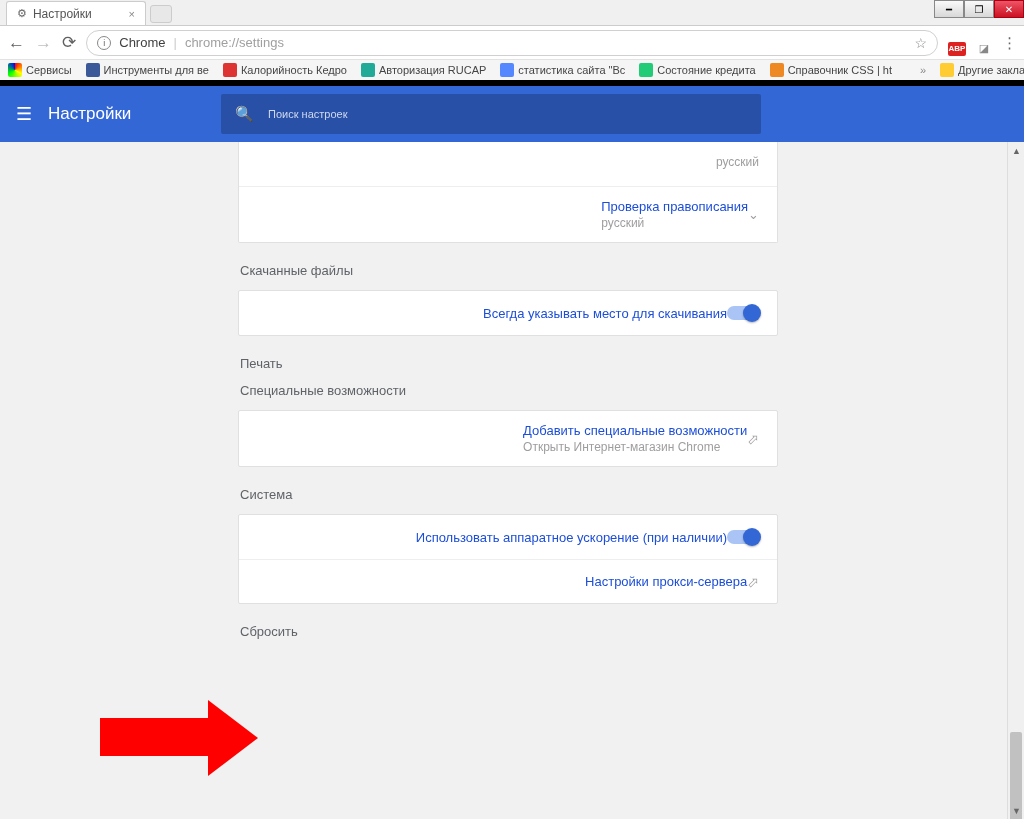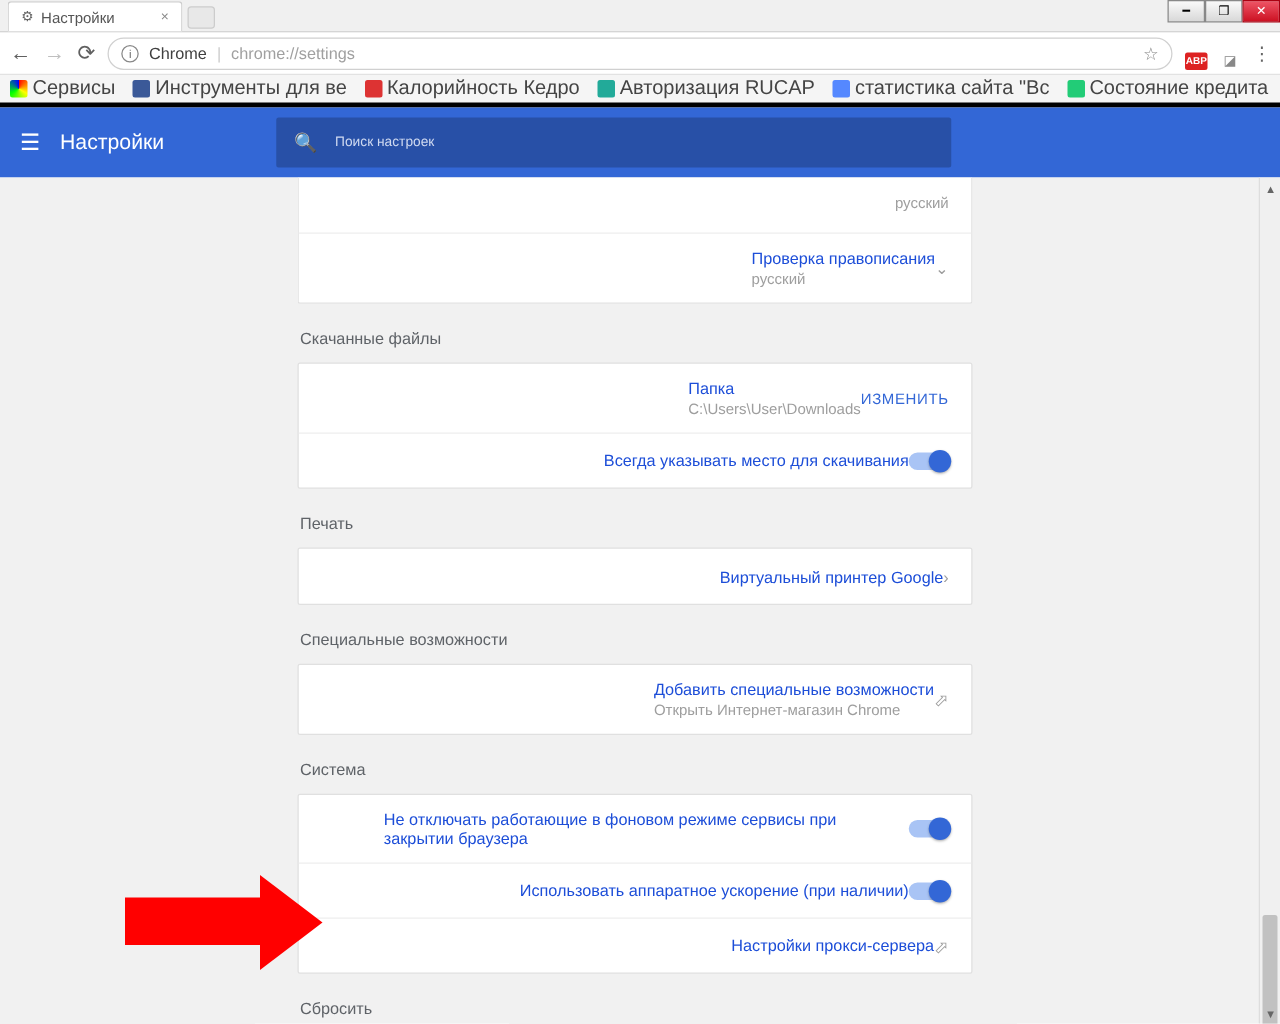--- a/index.html
+++ b/index.html
@@ -25,21 +25,21 @@
 .omnibox .info { width: 14px; height: 14px; border: 1px solid #888; border-radius: 50%; display: flex; align-items: center; justify-content: center; font-size: 9px; color: #666; }
 .omnibox .chrome-label { color: #404040; }
 .omnibox .sep { color: #ccc; }
 .omnibox .url { color: #a0a0a0; }
 .omnibox .star { margin-left: auto; color: #888; font-size: 14px; }
 .ext-icon { width: 16px; height: 16px; display: flex; align-items: center; justify-content: center; font-size: 11px; margin-top: 12px; }
 .abp { background: #d22; color: #fff; border-radius: 2px; font-weight: bold; font-size: 8px; width: 18px; height: 14px; }
 .menu-dots { color: #666; font-size: 15px; letter-spacing: -1px; }
 
 
-.bookmarks { height: 26px; background: #f5f5f5; border-bottom: 4px solid #000000; display: flex; align-items: center; padding: 0 8px; gap: 14px; font-size: 16px; color: #444; }
+.bookmarks { height: 26px; background: #f5f5f5; border-bottom: 6px solid #000000; display: flex; align-items: center; padding: 0 8px; gap: 14px; font-size: 11px; color: #444; }
 .bm { display: flex; align-items: center; gap: 4px; white-space: nowrap; cursor: pointer; }
 .bm .ico { width: 14px; height: 14px; border-radius: 2px; display: inline-block; }
 .bookmarks .spacer { flex: 1; }
 .bookmarks .chev { color: #888; }
 
 
 .blue-bar { height: 56px; background: #3367d6; display: flex; align-items: center; color: #fff; }
 .blue-bar .hamburger { width: 48px; text-align: center; font-size: 18px; cursor: pointer; }
 .blue-bar .title { font-size: 17px; font-weight: 500; }
 .blue-bar .search-box { margin-left: 90px; width: 540px; height: 40px; background: #2850a7; border-radius: 2px; display: flex; align-items: center; padding: 0 14px; gap: 14px; }
@@ -173,58 +173,41 @@
           <span class="row-label">Проверка правописания</span>
           <span class="row-sub">русский</span>
         </div>
         <span class="chevron">⌄</span>
       </div>
     </div>
 
     <div class="section-title">Скачанные файлы</div>
     <div class="card">
       <div class="card-row">
-        <div class="row-text">
-          <span class="row-label">Папка</span>
-          <span class="row-sub">C:\Users\User\Downloads</span>
-        </div>
-        <span class="change-btn">ИЗМЕНИТЬ</span>
-      </div>
-      <div class="card-row">
         <span class="row-label">Всегда указывать место для скачивания</span>
         <div class="toggle"></div>
       </div>
     </div>
 
     <div class="section-title">Печать</div>
-    <div class="card">
-      <div class="card-row">
-        <span class="row-label">Виртуальный принтер Google</span>
-        <span class="chevron">›</span>
-      </div>
-    </div>
 
     <div class="section-title">Специальные возможности</div>
     <div class="card">
       <div class="card-row">
         <div class="row-text">
           <span class="row-label">Добавить специальные возможности</span>
           <span class="row-sub">Открыть Интернет-магазин Chrome</span>
         </div>
         <span class="ext-link">⬀</span>
       </div>
     </div>
 
     <div class="section-title">Система</div>
     <div class="card">
       <div class="card-row">
-        <span class="row-label" style="max-width:420px">Не отключать работающие в фоновом режиме сервисы при закрытии браузера</span>
-        <div class="toggle"></div>
-      </div>
-      <div class="card-row">
         <span class="row-label">Использовать аппаратное ускорение (при наличии)</span>
         <div class="toggle"></div>
       </div>
       <div class="card-row">
         <span class="row-label">Настройки прокси-сервера</span>
         <span class="ext-link">⬀</span>
       </div>
     </div>
 
     <div class="section-title">Сбросить</div>

